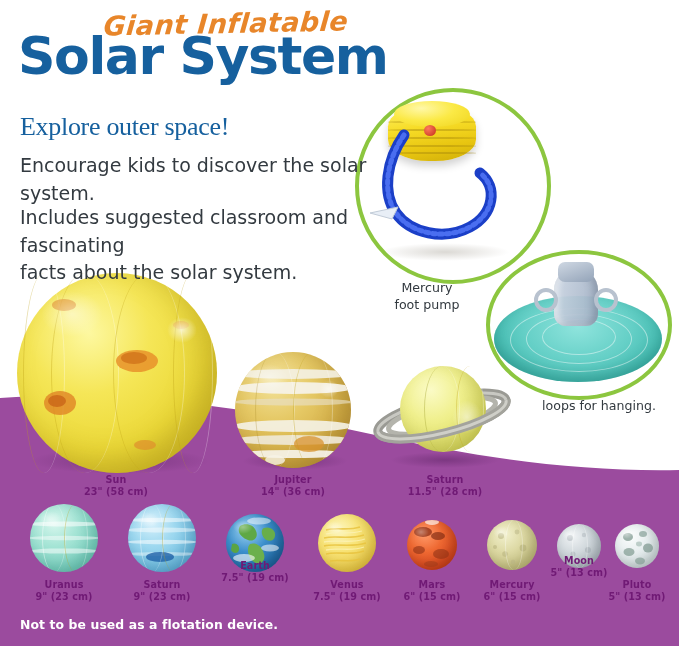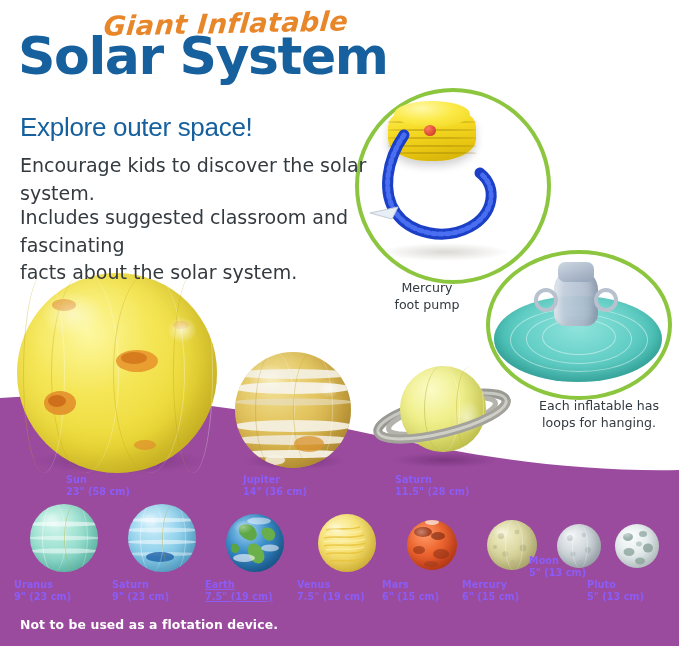--- a/index.html
+++ b/index.html
@@ -29,21 +29,21 @@
   }
   .title {
     position:absolute; left:18px; top:30px;
     font-family: "DejaVu Sans", sans-serif;
     font-size:52px; font-weight:700;
     color:#16609E; letter-spacing:-1.4px;
     white-space:nowrap; line-height:1;
   }
   .subhead {
     position:absolute; left:20px; top:112px;
-    font-family:Liberation Sans, sans-serif;
+    font-family:Liberation Serif, serif;
     font-size:26px; font-weight:400;
     color:#16609E; letter-spacing:-0.3px; white-space:nowrap;
   }
   .body-p {
     position:absolute; left:20px;
     font-family:"DejaVu Sans", sans-serif;
     font-size:19px; color:#333a40; line-height:1.45;
   }
   .body-p.p1 { top:152px; }
   .body-p.p2 { top:204px; }
@@ -128,23 +128,23 @@
     border-right:1px solid rgba(255,255,255,.3);
   }
   .gloss {
     position:absolute; border-radius:50%;
     background:radial-gradient(ellipse at 50% 50%,rgba(255,255,255,.85),rgba(255,255,255,0) 70%);
     pointer-events:none;
   }
 
   
   .plabel {
-    position:absolute; z-index:8; text-align:left;
+    position:absolute; z-index:8; text-align:center;
     font-family:"DejaVu Sans", sans-serif;
-    color:#8b5cf6; line-height:1.22; white-space:nowrap;
+    color:#701a75; line-height:1.22; white-space:nowrap;
   }
   .plabel .nm { font-size:9.6px; font-weight:700; display:block; letter-spacing:.1px; }
   .plabel .sz { font-size:9.6px; font-weight:700; display:block; letter-spacing:.1px; }
 
   .disclaimer {
     position:absolute; left:20px; top:617px; z-index:9;
     font-family:"DejaVu Sans", sans-serif;
     font-size:12.4px; font-weight:700; color:#ffffff; letter-spacing:.1px;
   }
 </style>
@@ -202,21 +202,20 @@
     <div class="valve-ripple" style="left:18px; top:46px; width:136px; height:62px;"></div>
     <div class="valve-ripple" style="left:34px; top:52px; width:104px; height:48px;"></div>
     <div class="valve-ripple" style="left:50px; top:57px; width:72px; height:34px;"></div>
     <div class="valve-stem"></div>
     <div class="valve-cap"></div>
     <div class="valve-loop left"></div>
     <div class="valve-loop right"></div>
   </div>
 
   <div class="inset-caption" style="left:524px; top:398px; width:150px; text-align:center;">
-    <div>Each inflatable has</div>
     <div>loops for hanging.</div>
   </div>
 
   <div class="planet-shadow" style="left:30px; top:448px; width:180px; height:26px;"></div>
   <div class="planet" style="left:17px; top:273px; width:200px; height:200px;
               background:radial-gradient(circle at 36% 30%, #fdf8a0 0%, #f5e657 32%, #ecd938 62%, #d6bf23 92%, #b7a11c 100%);
               box-shadow: inset -14px -12px 30px rgba(130,105,10,.30);">
     <div class="seam" style="left:34px; width:66px;"></div>
     <div class="seam" style="left:96px; width:70px;"></div>
     <div class="seam" style="left:6px; width:40px;"></div>
@@ -335,21 +334,21 @@
       <path d="M14,12 C20,8 28,11 30,17 C33,24 27,28 22,26 C16,24 10,18 14,12 Z" fill="#5fa845"></path>
       <path d="M24,30 C30,28 36,32 38,40 C40,47 34,52 28,48 C22,44 20,34 24,30 Z" fill="#6cb04c"></path>
       <path d="M38,14 C44,12 50,16 49,22 C48,28 41,28 38,24 C35,20 35,15 38,14 Z" fill="#68ae4a"></path>
       <path d="M6,30 C10,28 14,32 13,36 C12,40 7,40 5,36 Z" fill="#5aa443"></path>
       <ellipse cx="18" cy="44" rx="11" ry="4" fill="#ffffff" opacity=".6"></ellipse>
       <ellipse cx="44" cy="34" rx="9" ry="3.5" fill="#ffffff" opacity=".55"></ellipse>
       <ellipse cx="33" cy="7" rx="12" ry="3.5" fill="#ffffff" opacity=".5"></ellipse>
     </svg>
     <div class="gloss" style="left:7px; top:6px; width:20px; height:14px; opacity:.45;"></div>
   </div>
-  <div class="plabel" style="left:205px; top:579px; width:100px;text-decoration:underline;">
+  <div class="plabel" style="left:205px; top:560px; width:100px;">
     <span class="nm">Earth</span>
     <span class="sz">7.5" (19 cm)</span>
   </div>
 
   <div class="planet" style="left:318px; top:514px; width:58px; height:58px; overflow:hidden;
               background:radial-gradient(circle at 36% 28%, #fdf6c0 0%, #f8e479 36%, #ecce4e 72%, #d3b032 100%);
               box-shadow: inset -5px -5px 12px rgba(130,100,15,.28);">
     <svg viewBox="0 0 58 58" style="position:absolute;left:0;top:0;width:58px;height:58px;">
       <g stroke="#e8c23c" stroke-width="1.6" fill="none" opacity=".8">
         <path d="M8,16 C18,13 30,17 42,13"></path>

